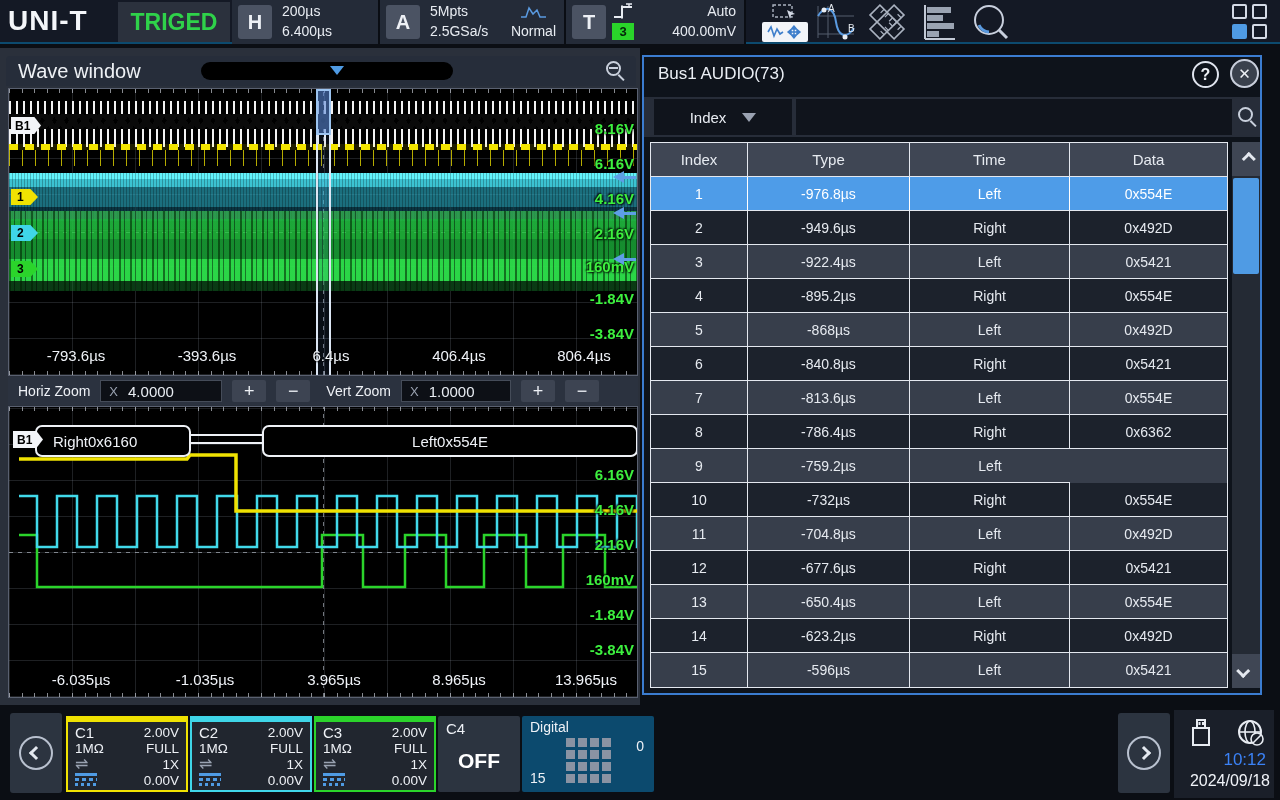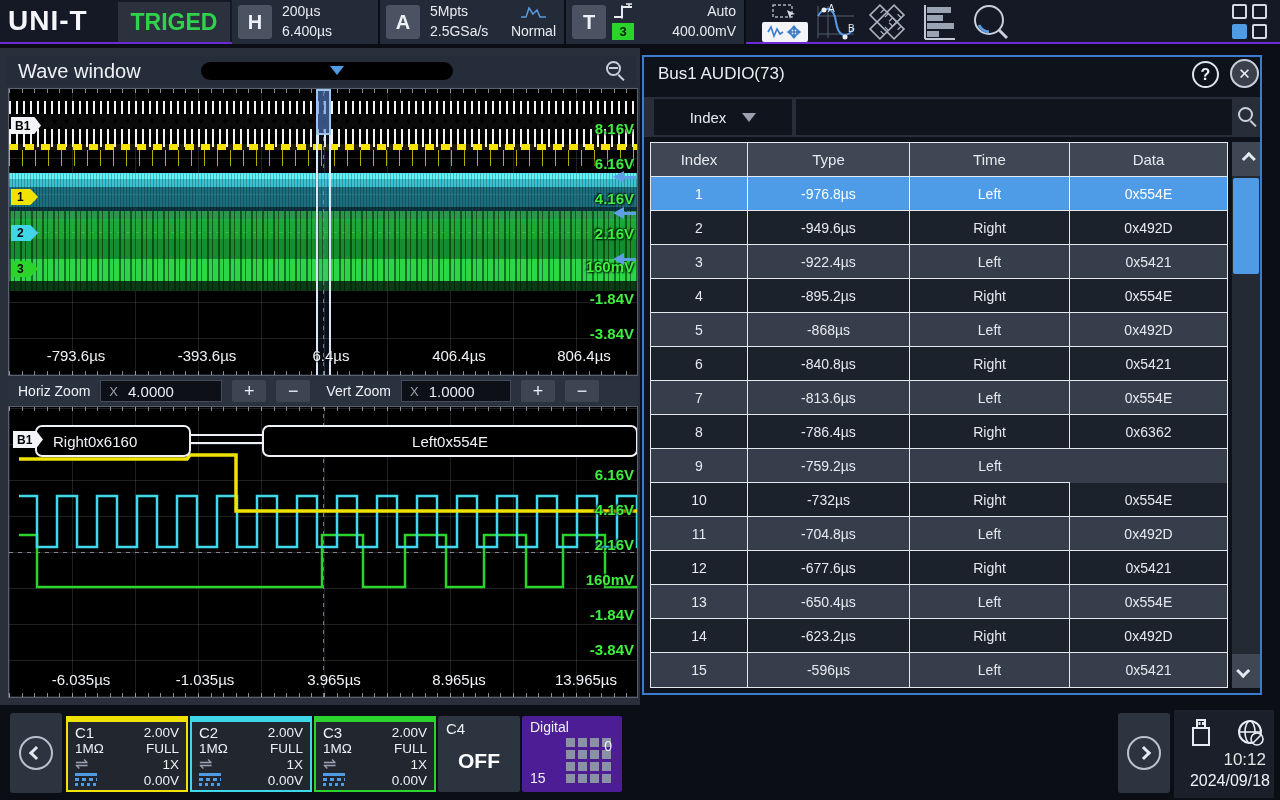--- a/index.html
+++ b/index.html
@@ -1,21 +1,21 @@
 <!DOCTYPE html>
 <html><head>
 <meta charset="utf-8">
 <style>
   *{margin:0;padding:0;box-sizing:border-box;}
   html,body{width:1280px;height:800px;background:#0b0e14;font-family:"Liberation Sans",sans-serif;overflow:hidden;}
   #app{position:relative;width:1280px;height:800px;background:#0b0e14;color:#e8ecf2;}
   .abs{position:absolute;}
 
   
-  #topbar{position:absolute;left:0;top:0;width:1280px;height:44px;background:#141925;border-bottom:2px solid #6d28d9;}
+  #topbar{position:absolute;left:0;top:0;width:1280px;height:44px;background:#141925;border-bottom:2px solid #0c4a6e;}
   .logo{position:absolute;left:8px;top:5px;font-size:28px;font-weight:bold;color:#f4f6fa;letter-spacing:1px;}
   .triged{position:absolute;left:118px;top:2px;width:112px;height:40px;background:#2b313d;color:#2fd24a;font-size:23px;font-weight:bold;display:flex;align-items:center;justify-content:center;}
   .tbsec{position:absolute;top:0;height:44px;background:#242b38;border-right:2px solid #0a0d13;}
   .keybox{position:absolute;left:6px;top:5px;width:34px;height:34px;background:#4b5363;border-radius:3px;color:#eef1f6;font-size:20px;font-weight:bold;display:flex;align-items:center;justify-content:center;}
   .tbval{position:absolute;font-size:14px;color:#e8ecf2;white-space:nowrap;}
   .greenbox{position:absolute;left:46px;top:23px;width:22px;height:17px;background:#2ad42a;color:#05240a;font-size:13px;font-weight:bold;display:flex;align-items:center;justify-content:center;}
   .tbicon{position:absolute;top:2px;width:46px;height:40px;display:flex;align-items:center;justify-content:center;}
   .gridico{position:absolute;right:8px;top:4px;width:40px;height:36px;display:grid;grid-template-columns:15px 15px;grid-template-rows:15px 15px;gap:5px;}
   .gridico i{border:2px solid #d4dae6;border-radius:2px;}
   .gridico i.fill{background:#4f9be4;border-color:#4f9be4;}
@@ -114,28 +114,28 @@
   .crow .nm{font-size:15px;}
   .coupling{color:#9aa3b2;font-size:16px;line-height:10px;}
   .gnd{display:inline-block;width:22px;}
   .gnd i{display:block;height:3px;margin-bottom:2px;}
   .gnd i:nth-child(1){background:#4f9be4;}
   .gnd i:nth-child(2){background:repeating-linear-gradient(90deg,#4f9be4 0 4px,transparent 4px 7px);}
   .gnd i:nth-child(3){background:repeating-linear-gradient(90deg,#4f9be4 0 3px,transparent 3px 6px);}
   #c4box{position:absolute;left:438px;top:11px;width:82px;height:76px;background:#2c3440;border-radius:2px;padding:4px 8px;}
   #c4box .nm{font-size:15px;color:#eef1f6;}
   #c4box .off{text-align:center;font-size:21px;font-weight:bold;color:#fff;margin-top:12px;}
-  #digbox{position:absolute;left:522px;top:11px;width:100px;height:76px;background:#4c1d95;border-radius:2px;}
+  #digbox{position:absolute;left:522px;top:11px;width:132px;height:76px;background:#0c4a6e;border-radius:2px;}
   #digbox .lbl{position:absolute;left:8px;top:3px;font-size:14px;color:#eef1f6;}
   #diggrid{position:absolute;left:44px;top:22px;width:48px;height:48px;display:grid;grid-template-columns:repeat(4,9px);grid-template-rows:repeat(4,9px);gap:3px;}
   #diggrid i{background:#8a93a3;}
   #dig0{position:absolute;right:10px;top:22px;font-size:14px;color:#eef1f6;}
   #dig15{position:absolute;left:8px;bottom:6px;font-size:14px;color:#eef1f6;}
   #statusbox{position:absolute;left:1174px;top:5px;width:100px;height:88px;background:#1a1f29;}
-  #statusbox .tm{position:absolute;right:8px;top:40px;font-size:17px;color:#e5e5e5;}
+  #statusbox .tm{position:absolute;right:8px;top:40px;font-size:17px;color:#3b82f6;}
   #statusbox .dt{position:absolute;right:4px;top:62px;font-size:16px;color:#f0f3f8;}
 </style>
 </head>
 <body>
 
 <div id="app">
 
   <div id="topbar">
     <div class="logo">UNI-T</div>
     <div class="triged">TRIGED</div>

